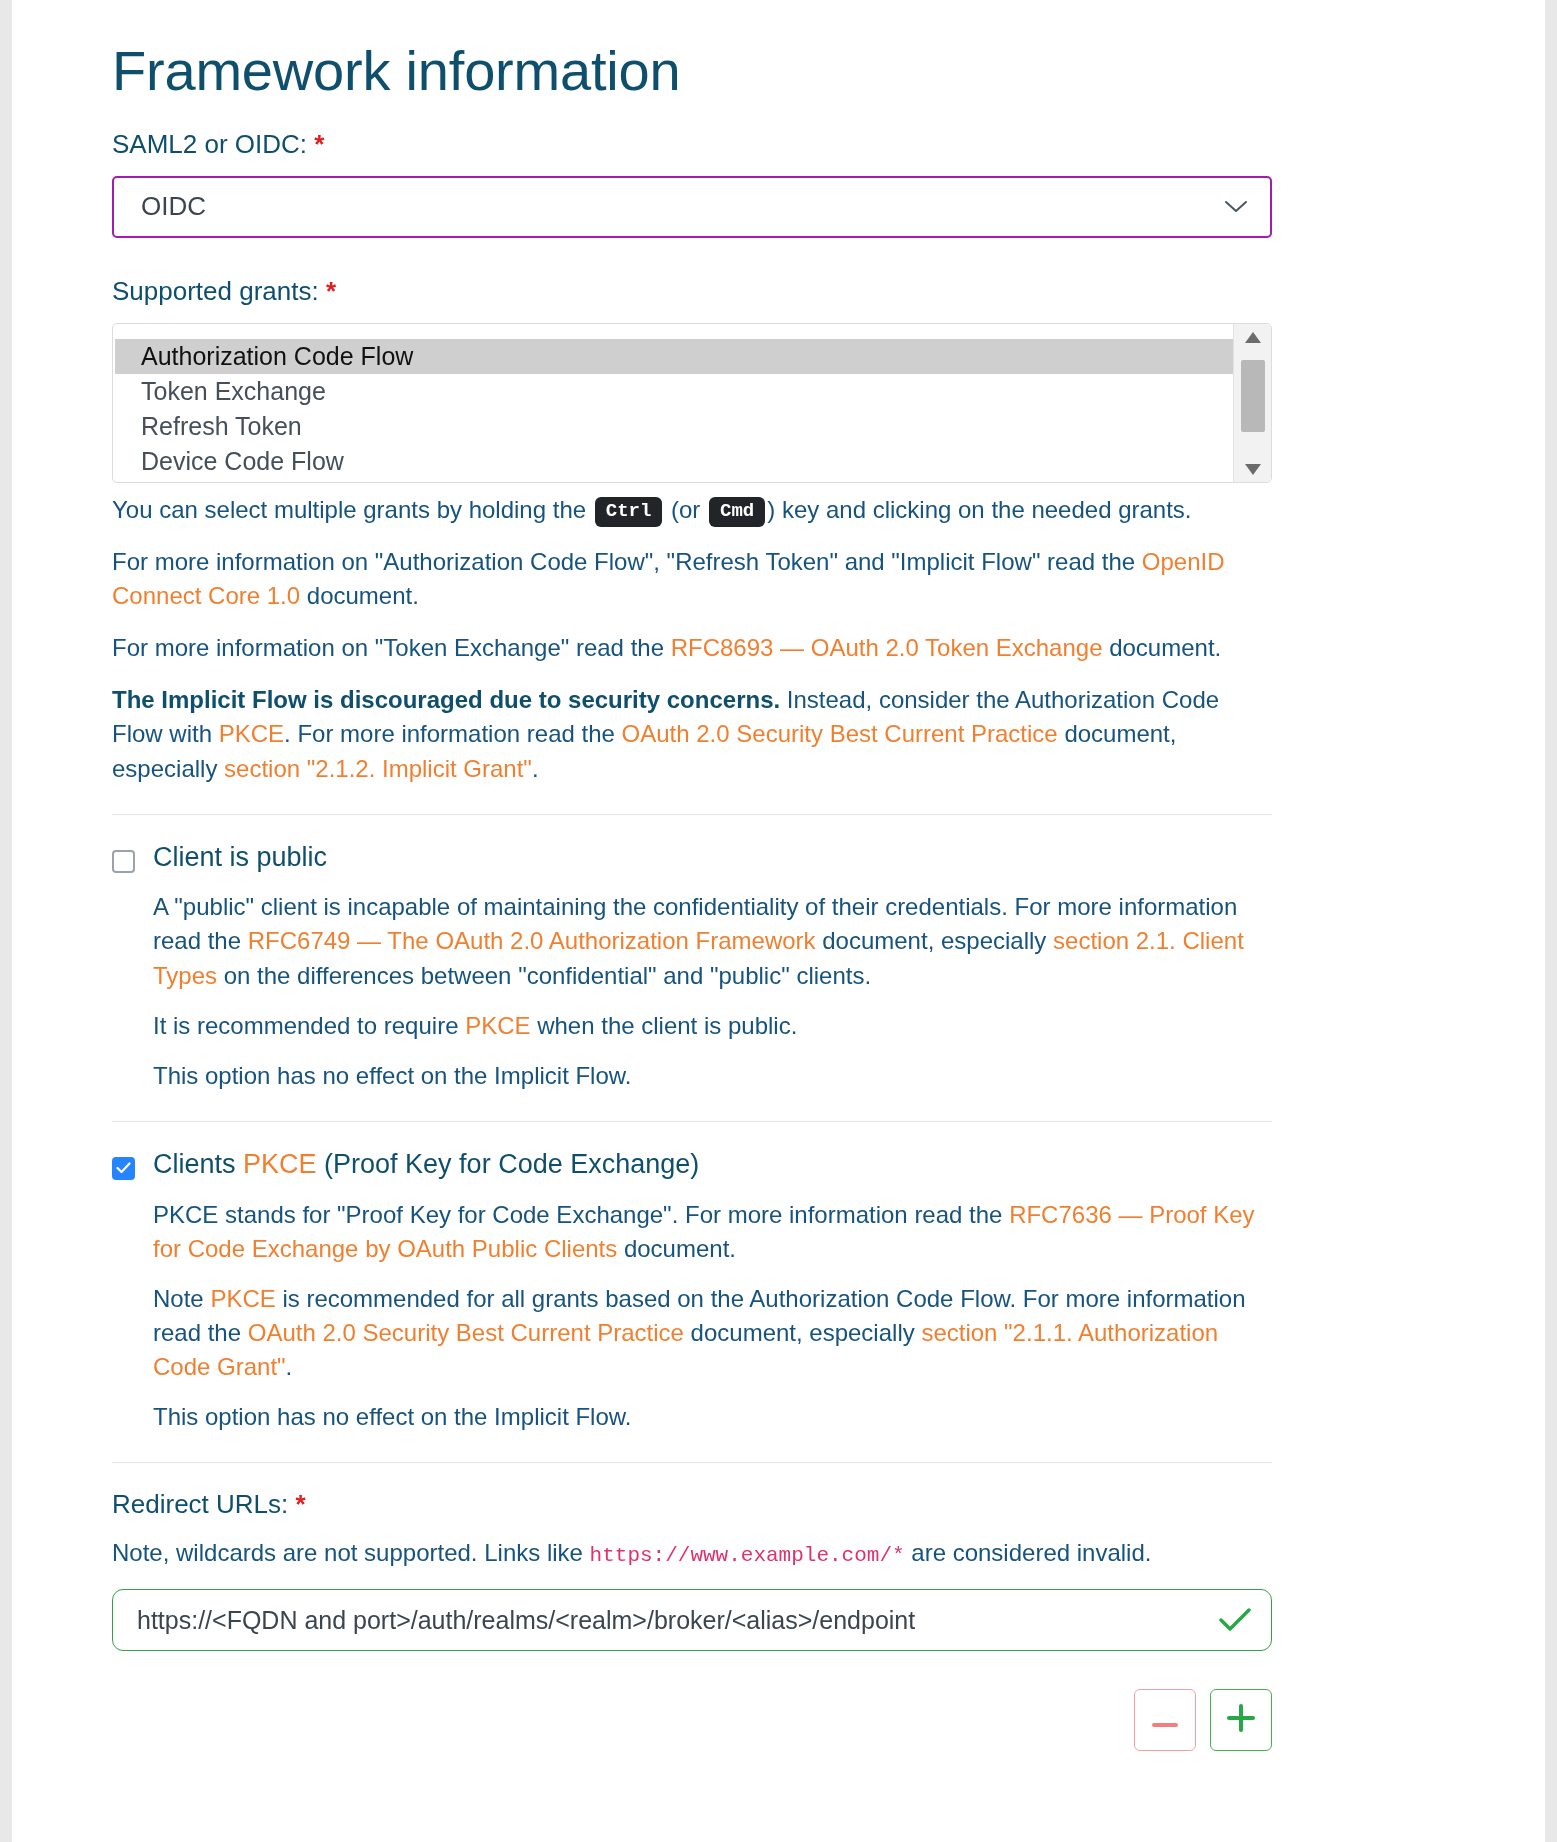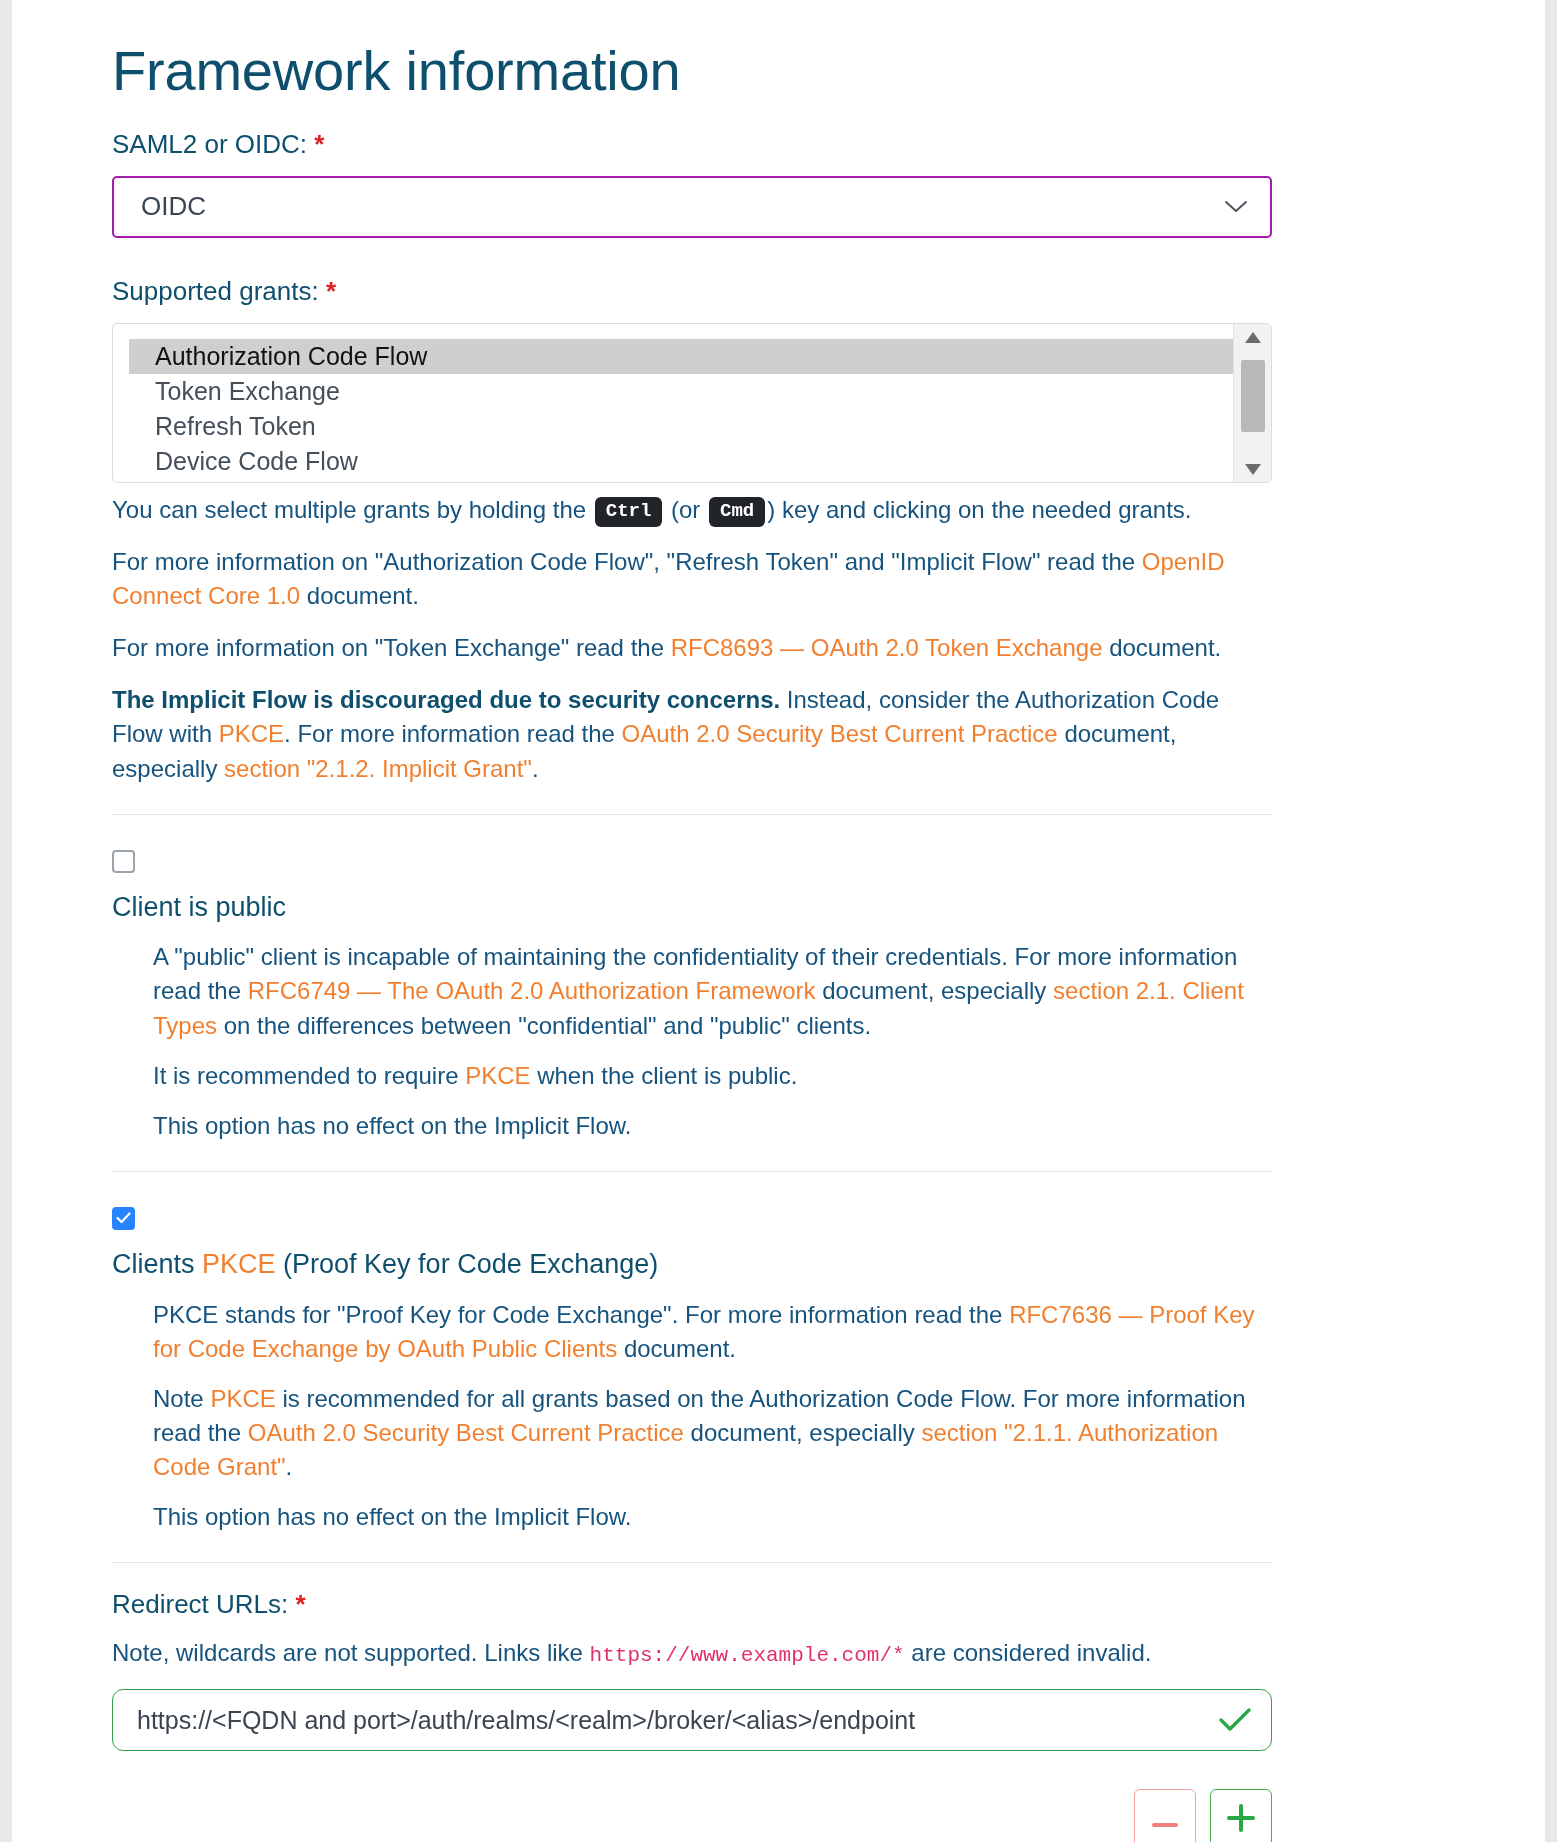--- a/index.html
+++ b/index.html
@@ -76,21 +76,21 @@
     width: 100%;
     height: 160px;
     border: 1px solid #d8dde2;
     border-radius: 5px;
     background: #fff;
     overflow: hidden;
     margin-bottom: 10px;
   }
   .listbox-items {
     position: absolute;
-    left: 16px; top: 0;
+    left: 2px; top: 0;
     width: calc(100% - 38px);
     padding: 15px 0 0 0;
   }
   .lb-item {
     font-size: 25px;
     line-height: 33px;
     padding: 1px 0 1px 26px;
     color: #444f5a;
     white-space: nowrap;
   }
@@ -162,21 +162,20 @@
     border-top: 1px solid #e3e5e8;
     margin: 28px 0 26px 0;
   }
 
   
   .cb-row {
     display: flex;
     align-items: flex-start;
     gap: 18px;
     margin-bottom: 16px;
-    flex-direction: column;
   }
   .cb {
     flex: 0 0 auto;
     width: 23px; height: 23px;
     margin-top: 9px;
     border-radius: 4px;
     border: 2px solid #9aa3ad;
     background: #fff;
   }
   .cb.checked {

